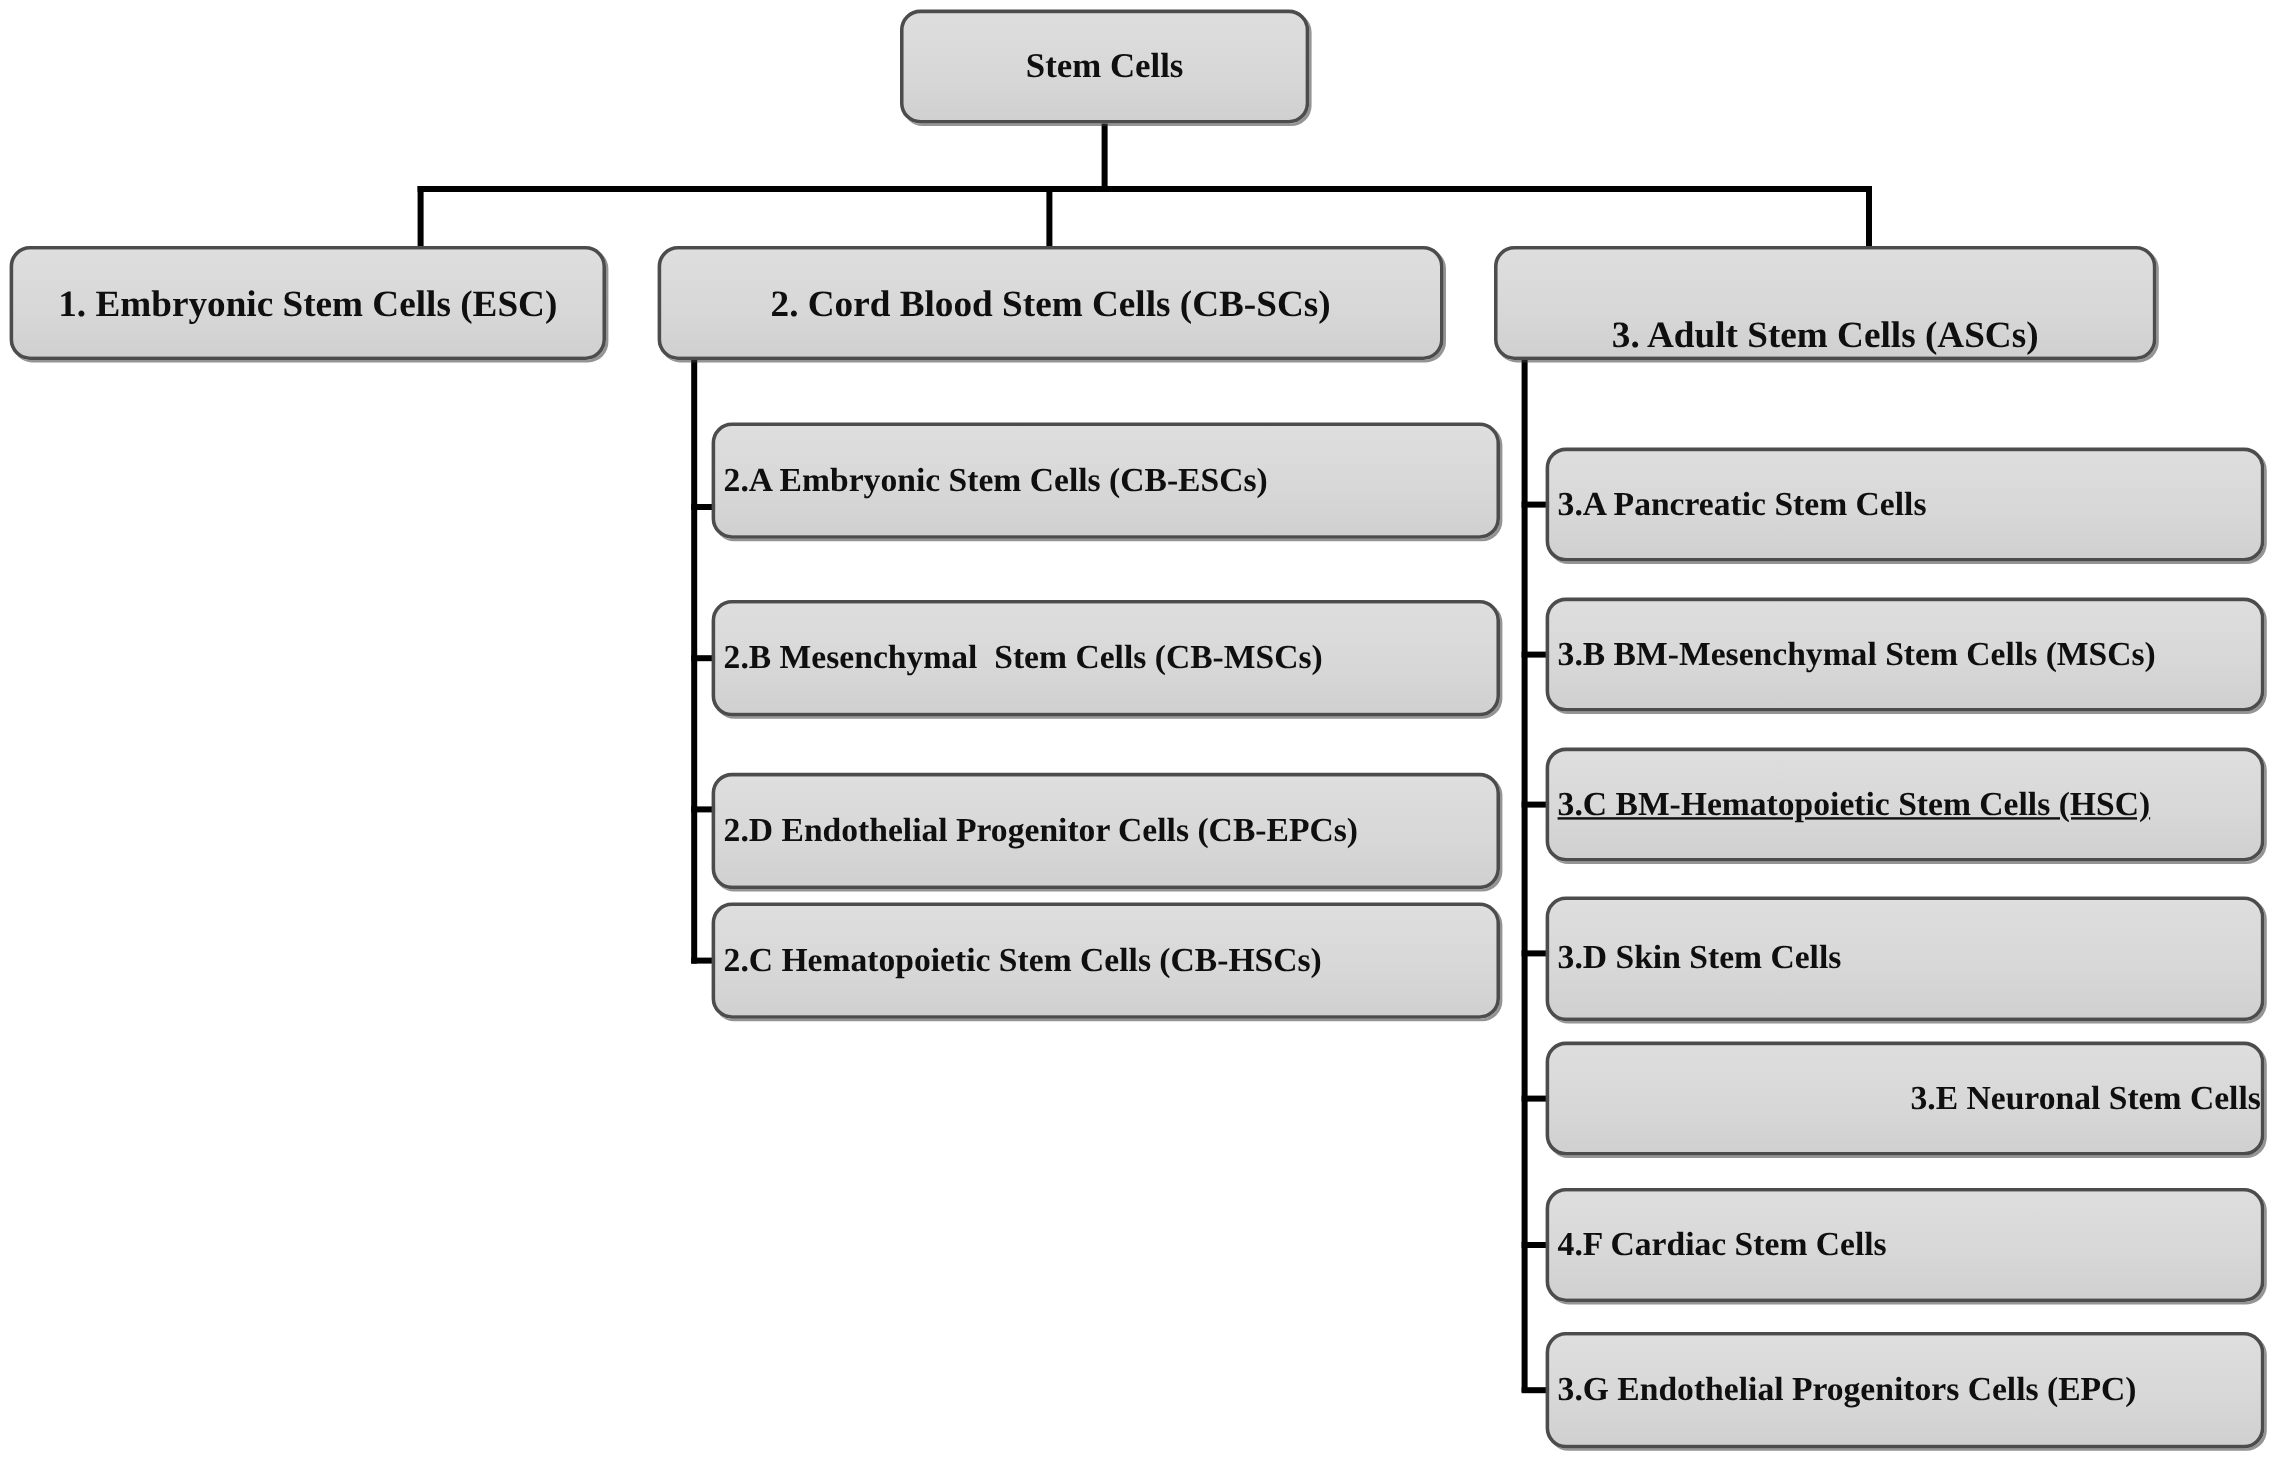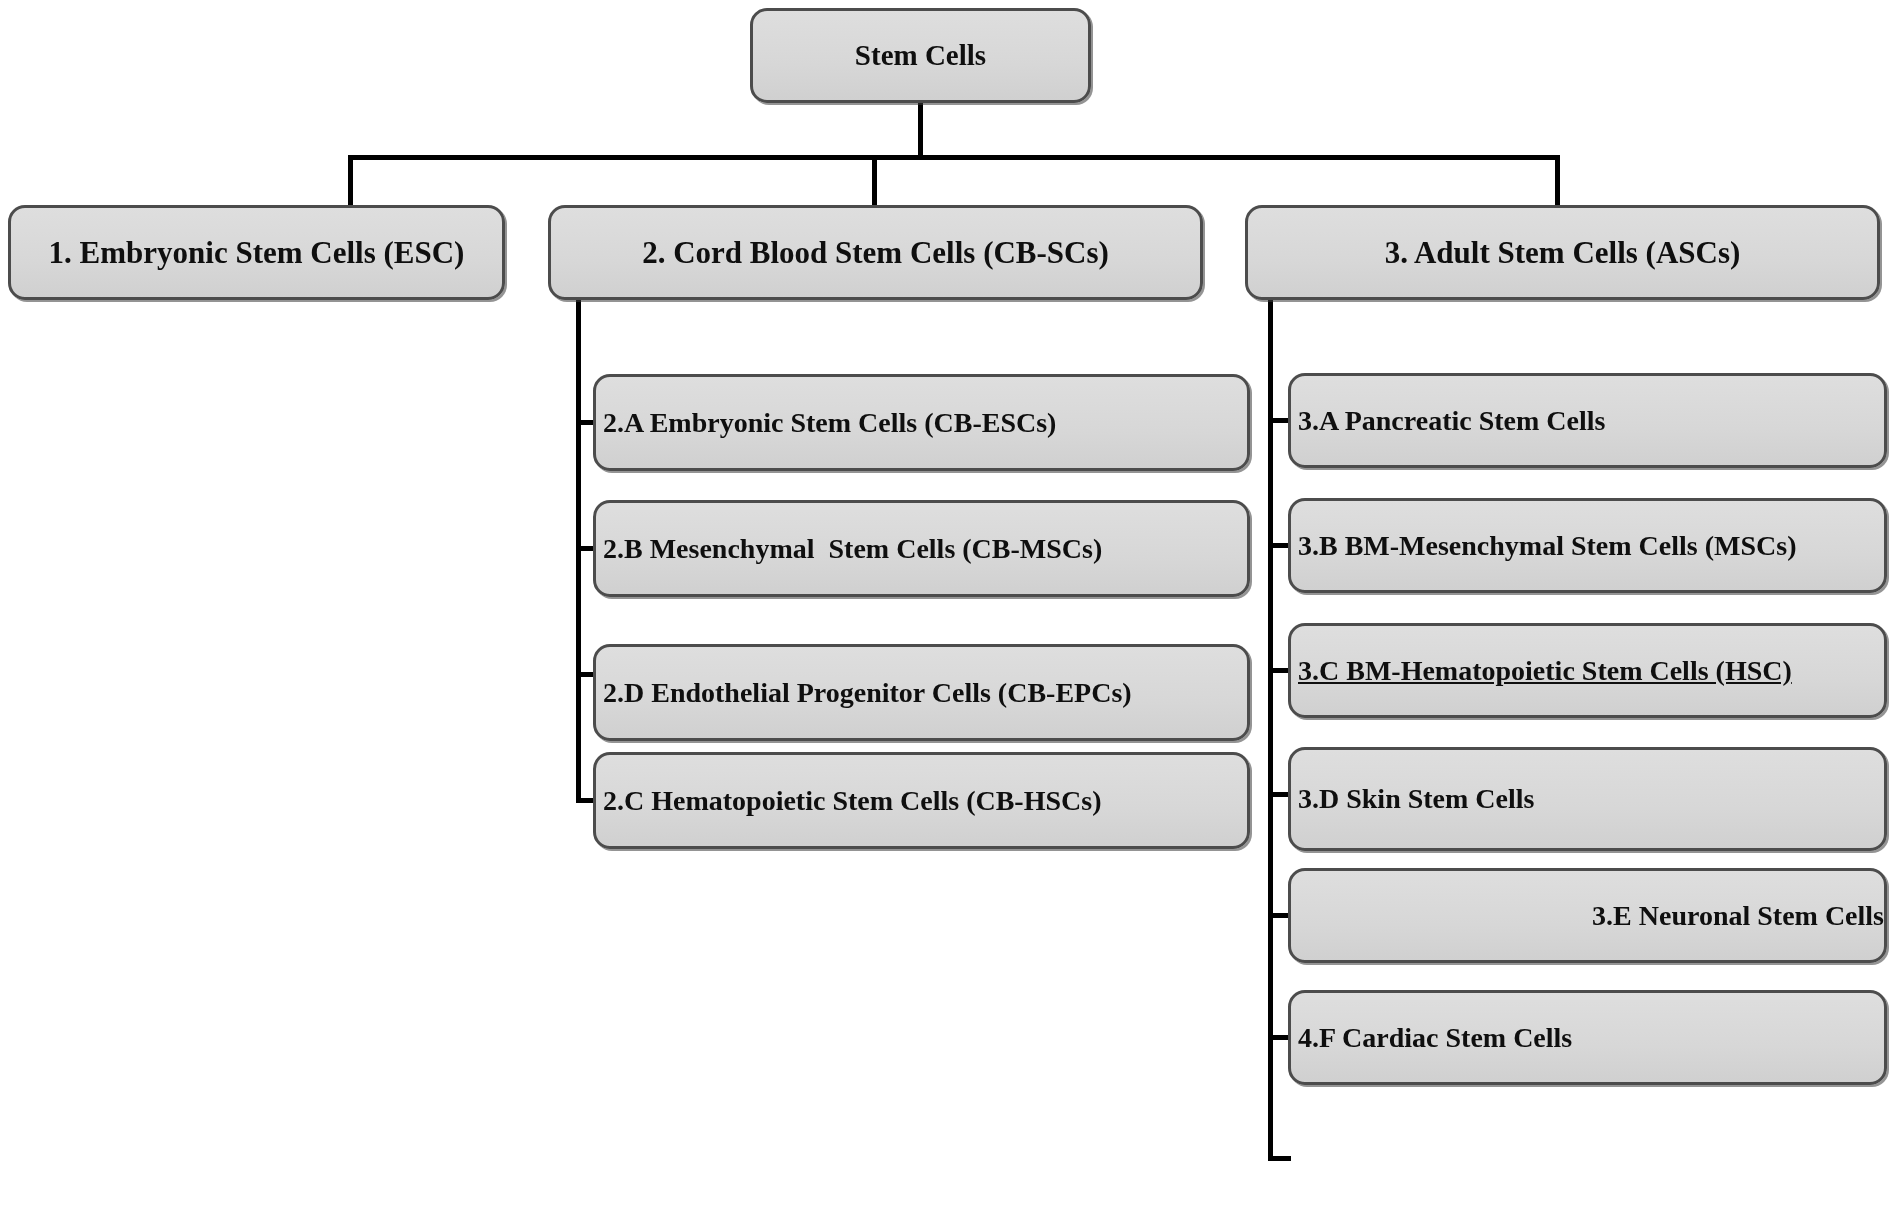--- a/index.html
+++ b/index.html
@@ -29,23 +29,23 @@
   .fs-root { font-size: 29px; }
   .fs-branch { font-size: 31px; }
   .fs-leaf { font-size: 28px; }
 
   .line { position: absolute; background: #000000; }
 
   
   #root   { left: 750px;  top: 8px;   width: 341px; height: 95px; }
   #b1     { left: 8px;    top: 205px; width: 497px; height: 95px; }
   #b2     { left: 548px;  top: 205px; width: 655px; height: 95px; }
-  #b3     { left: 1245px; top: 205px; width: 635px; height: 95px; }
+  #b3     { left: 1245px; top: 205px; width: 552px; height: 95px; align-items: flex-end; }
 
-  #c2a    { left: 593px;  top: 374px; width: 657px; height: 97px; }
+  #c2a    { left: 593px;  top: 352px; width: 657px; height: 97px; }
   #c2b    { left: 593px;  top: 500px; width: 657px; height: 97px; }
   #c2d    { left: 593px;  top: 644px; width: 657px; height: 97px; }
   #c2c    { left: 593px;  top: 752px; width: 657px; height: 97px; }
 
   #c3a    { left: 1288px; top: 373px;  width: 599px; height: 95px; }
   #c3b    { left: 1288px; top: 498px;  width: 599px; height: 95px; }
   #c3c    { left: 1288px; top: 623px;  width: 599px; height: 95px; text-decoration: underline; }
   #c3d    { left: 1288px; top: 747px;  width: 599px; height: 104px; }
   #c3e    { left: 1288px; top: 868px;  width: 599px; height: 95px; justify-content: flex-end; }
   #c3f    { left: 1288px; top: 990px;  width: 599px; height: 95px; }
@@ -137,14 +137,17 @@
   </div>
   <div class="node leaf fs-leaf" id="c3d">
     <span class="label">3.D Skin Stem Cells</span>
   </div>
   <div class="node leaf fs-leaf" id="c3e">
     <span class="label">3.E Neuronal Stem Cells</span>
   </div>
   <div class="node leaf fs-leaf" id="c3f">
     <span class="label">4.F Cardiac Stem Cells</span>
   </div>
+  <div class="node leaf fs-leaf" id="c3g">
+    <span class="label">3.G Endothelial Progenitors Cells (EPC)</span>
+  </div>
 
 </div>
 
 </body></html>

